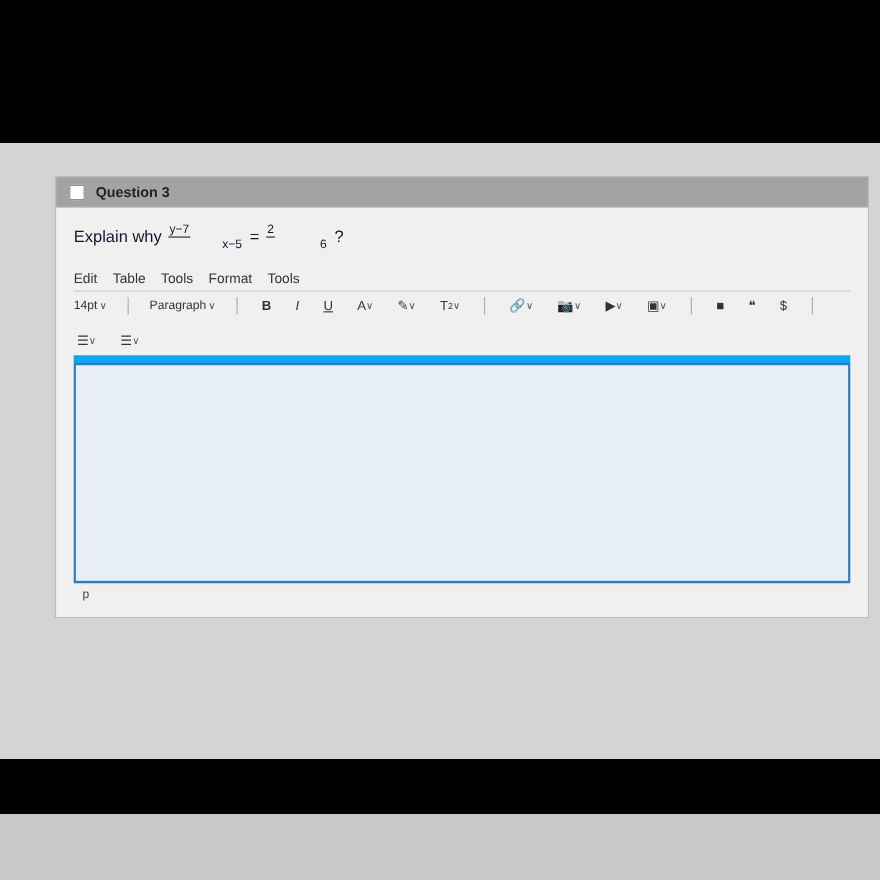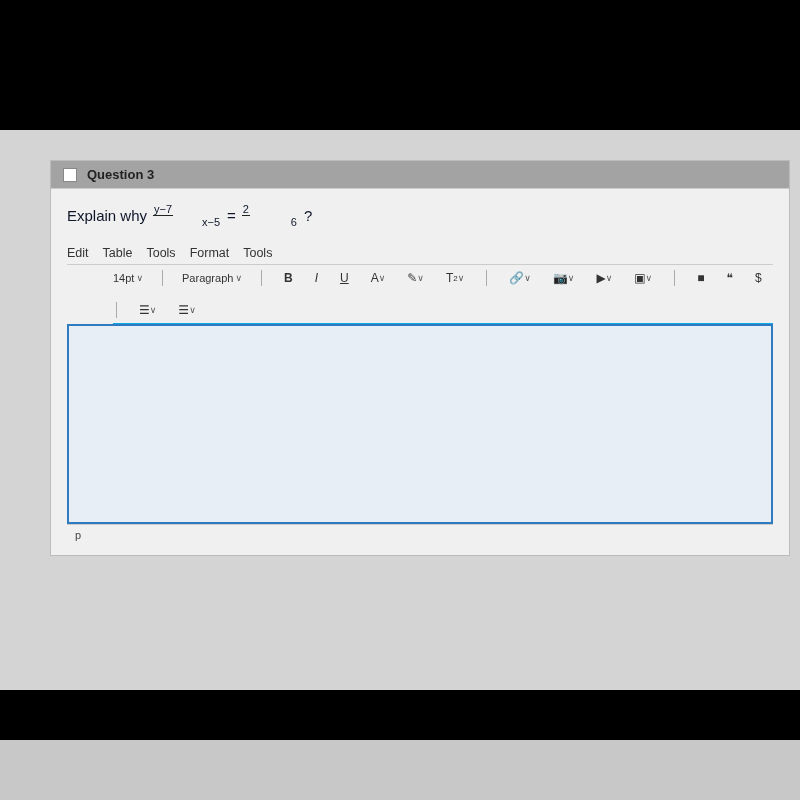--- a/index.html
+++ b/index.html
@@ -112,25 +112,24 @@
     .menu-item {
       cursor: pointer;
       color: #333;
     }
 
     .toolbar {
       display: flex;
       align-items: center;
       gap: 16px;
       padding: 5px 0;
-      border-bottom: 1px solid #0ea5e9;
+      border-bottom: 7px solid #0ea5e9;
       font-size: 12px;
       color: #333;
       flex-wrap: wrap;
-      margin-left: 46px;
     }
 
     .toolbar-select {
       font-size: 11px;
       color: #333;
       display: flex;
       align-items: center;
       gap: 2px;
     }
 

